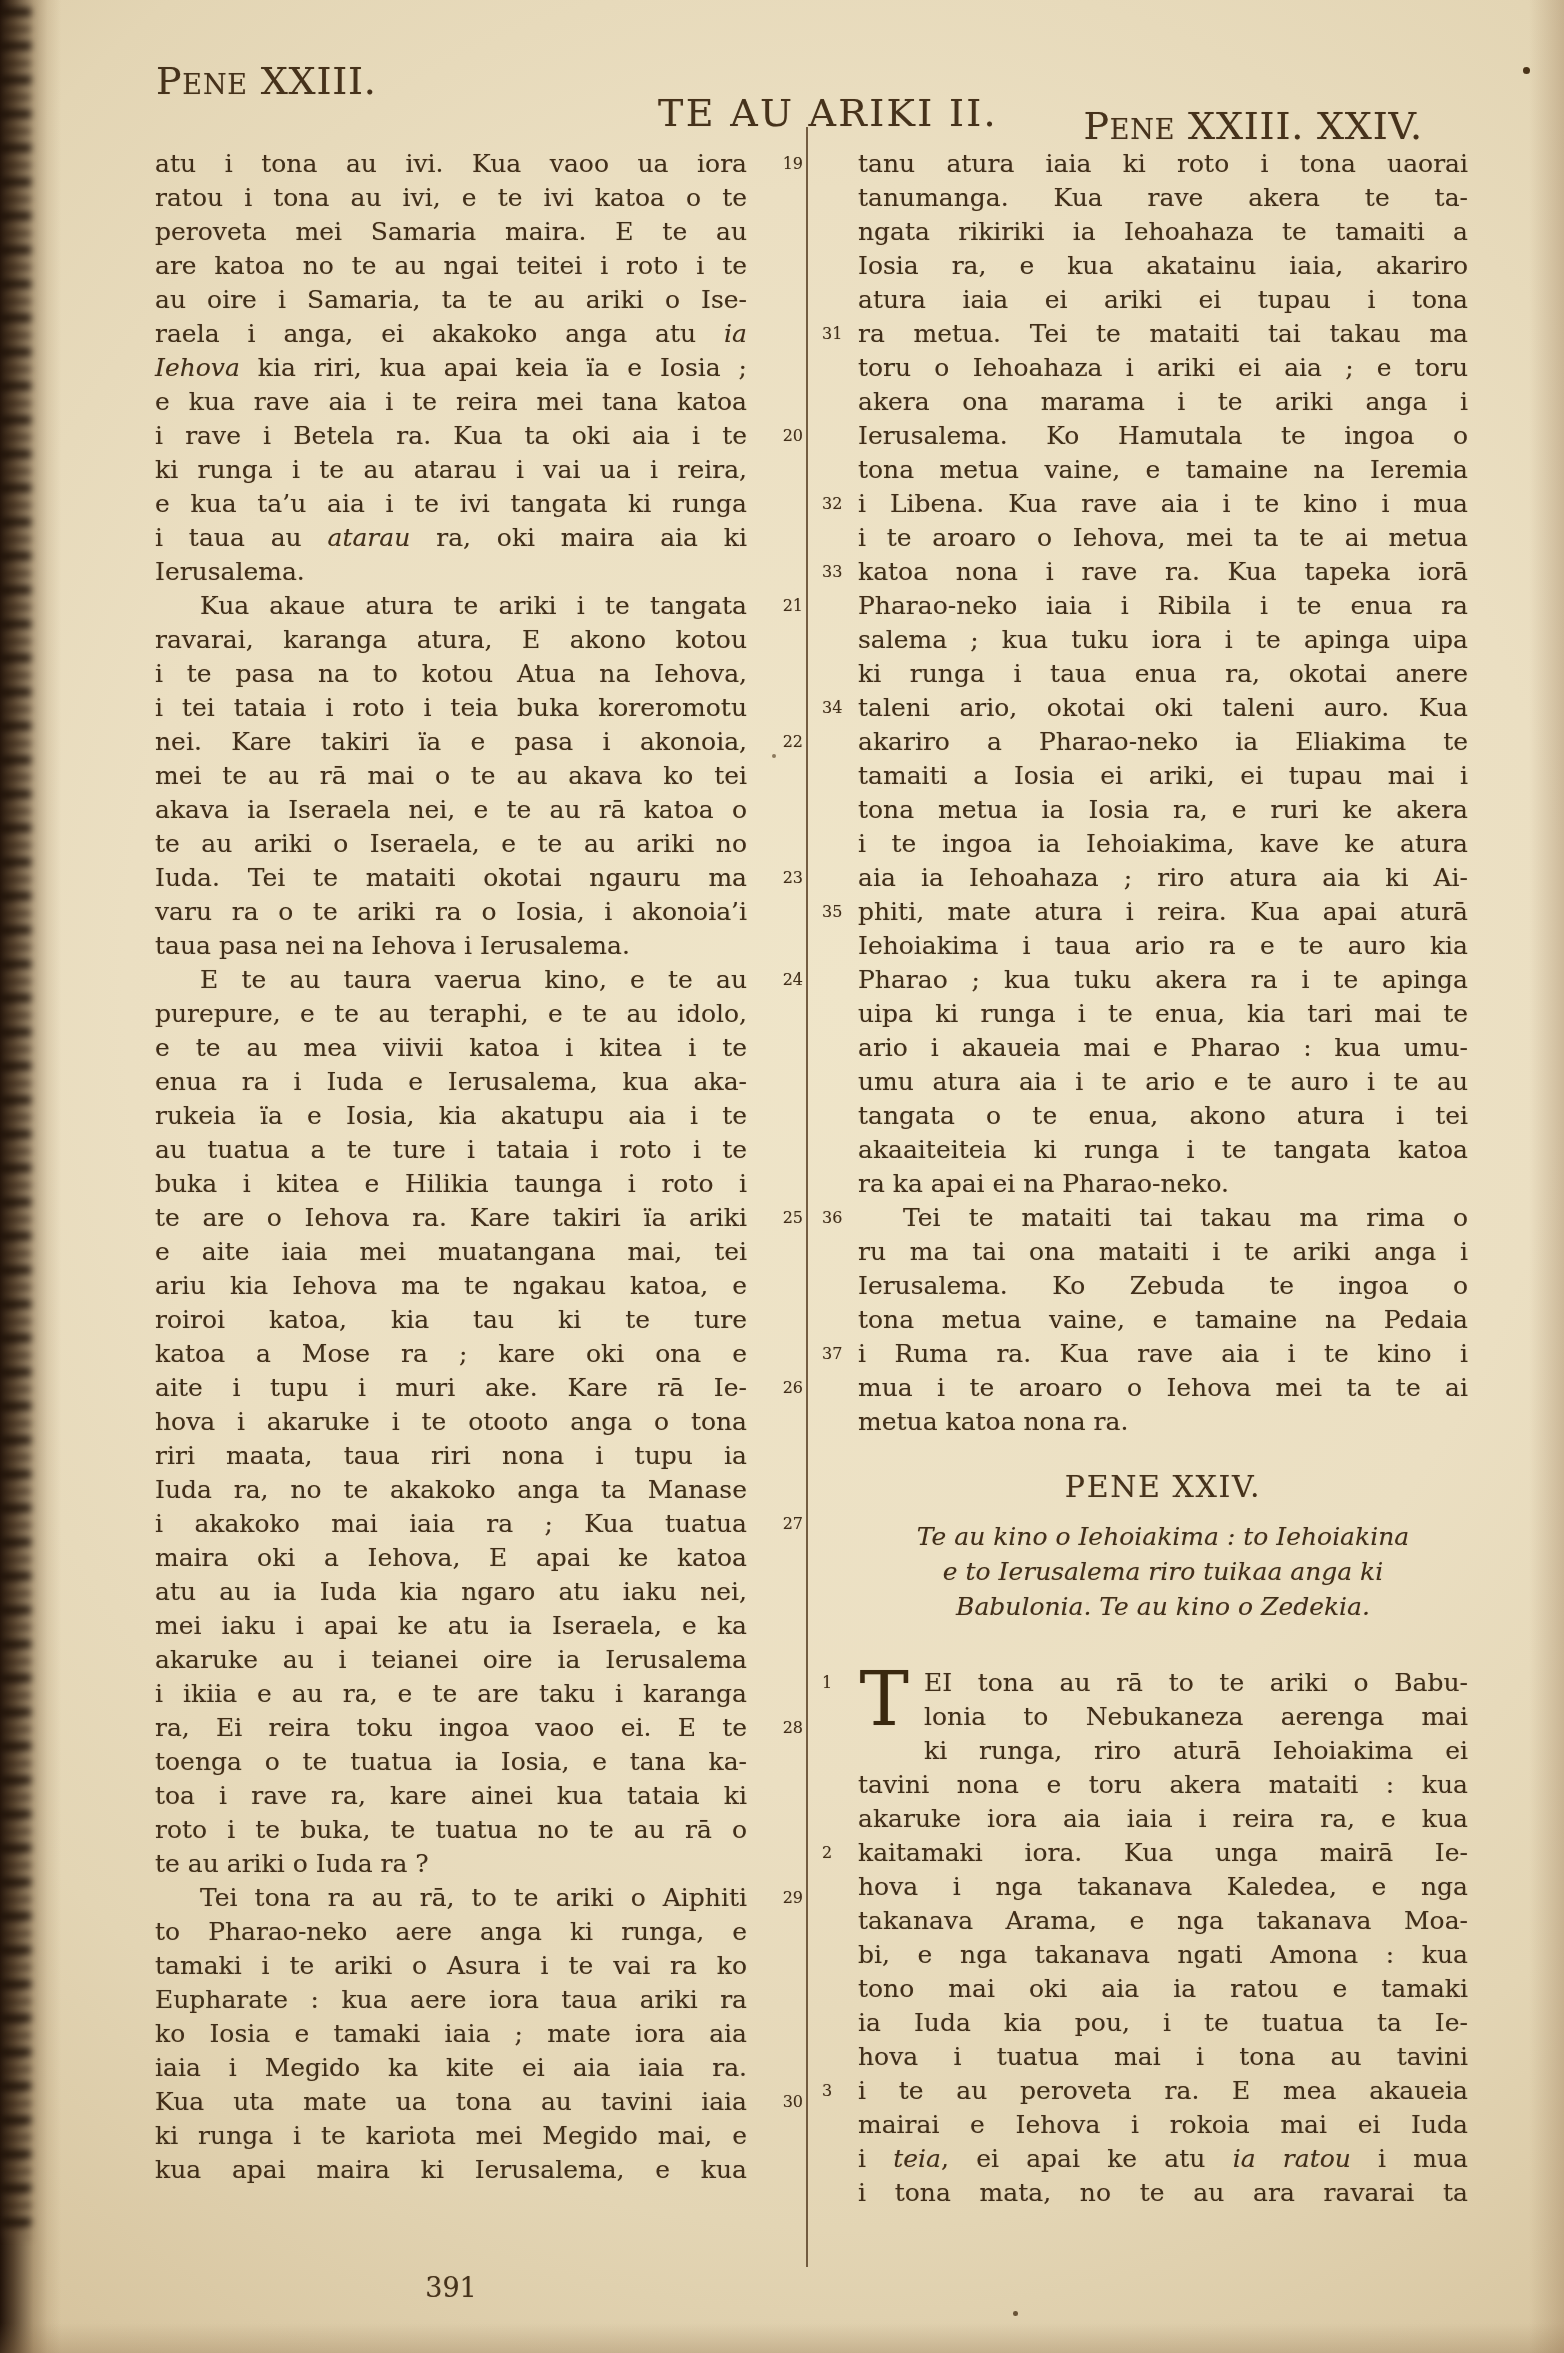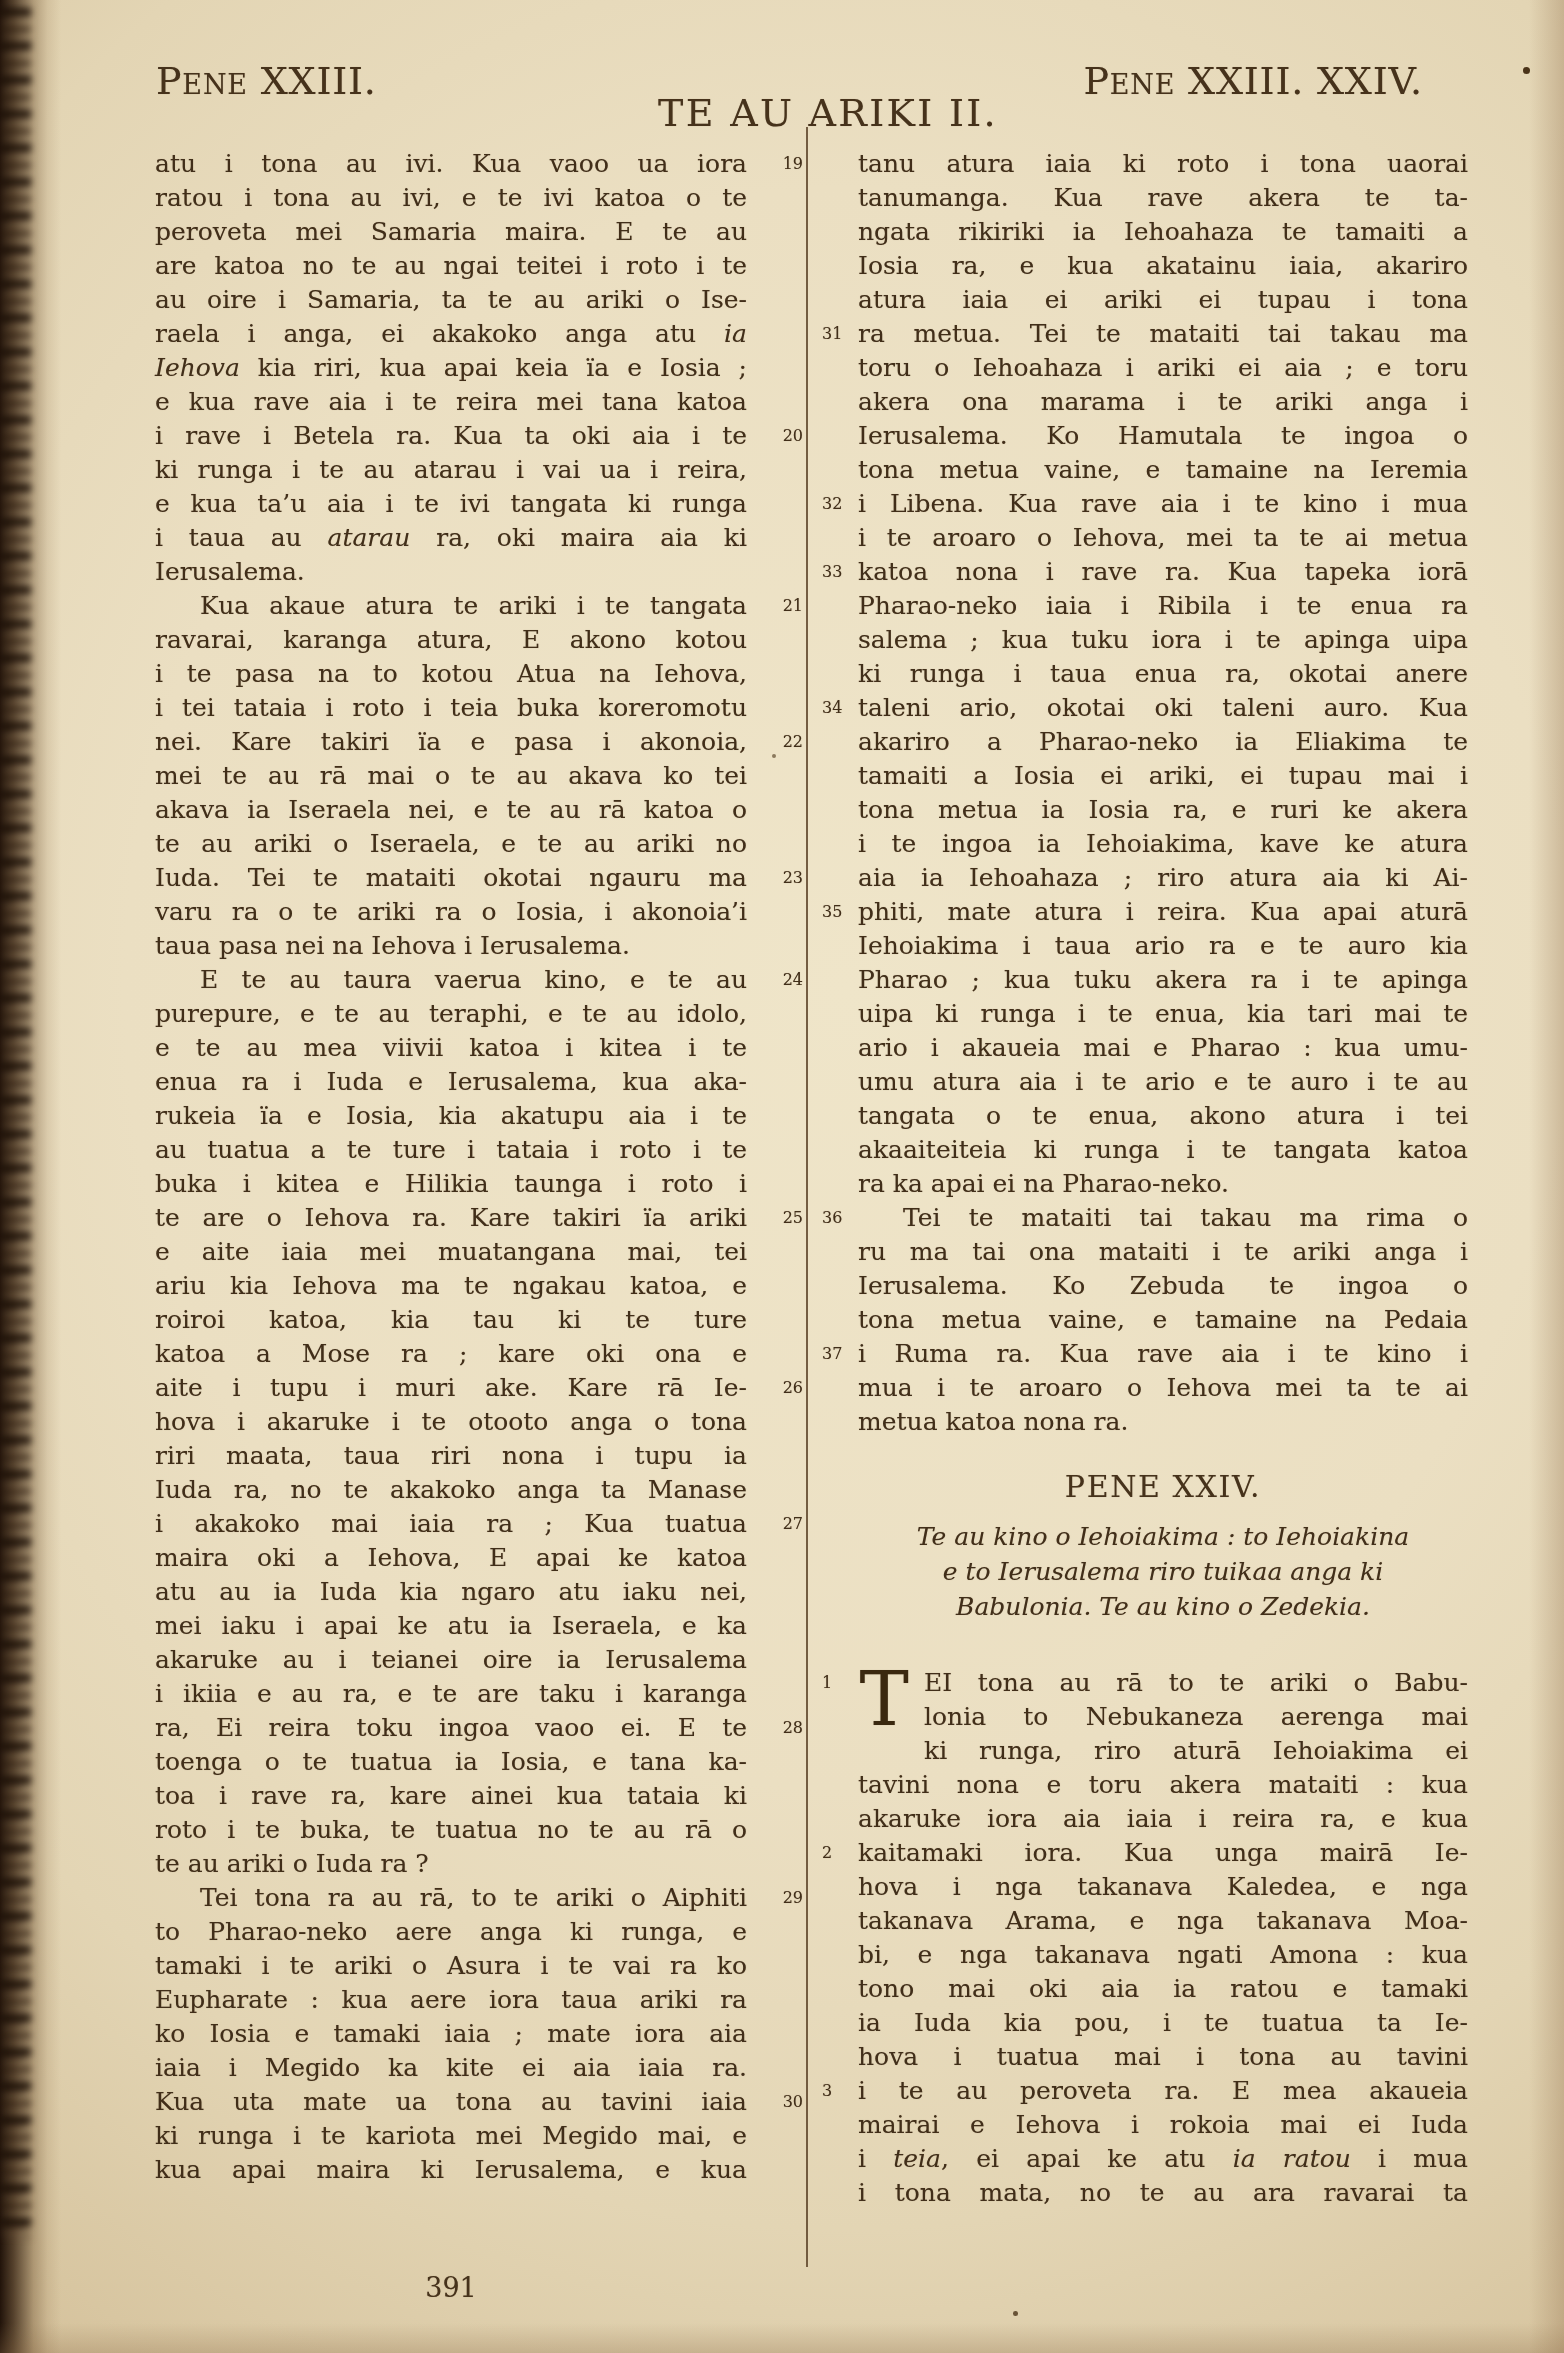--- a/index.html
+++ b/index.html
@@ -32,21 +32,21 @@
   }
   .edge-bottom{
     position:absolute;left:0;bottom:0;width:100%;height:31px;
     background:linear-gradient(0deg, rgba(140,108,72,.30), rgba(140,108,72,0));
   }
 
   
   .h-left,.h-center,.h-right{position:absolute;top:64px;font-size:38px;line-height:34px;color:#46321b;white-space:nowrap;}
   .h-left{left:156px;}
   .h-center{left:828px;transform:translateX(-50%);letter-spacing:2.3px;margin-top:32px;}
-  .h-right{right:142px;}
+  .h-right{right:142px;margin-top:45px;}
   .sc{font-variant:small-caps;letter-spacing:0.8px;}
 
   
   .rule-v{position:absolute;left:806px;top:127px;width:1.6px;height:2140px;background:#5e452a;opacity:.85;}
 
   
   .col{position:absolute;top:147px;font-size:25px;line-height:34px;}
   .col-left{left:155px;width:592px;}
   .col-right{left:858px;width:610px;}
   .line{position:relative;height:34px;overflow:visible;text-align:justify;text-align-last:justify;}

